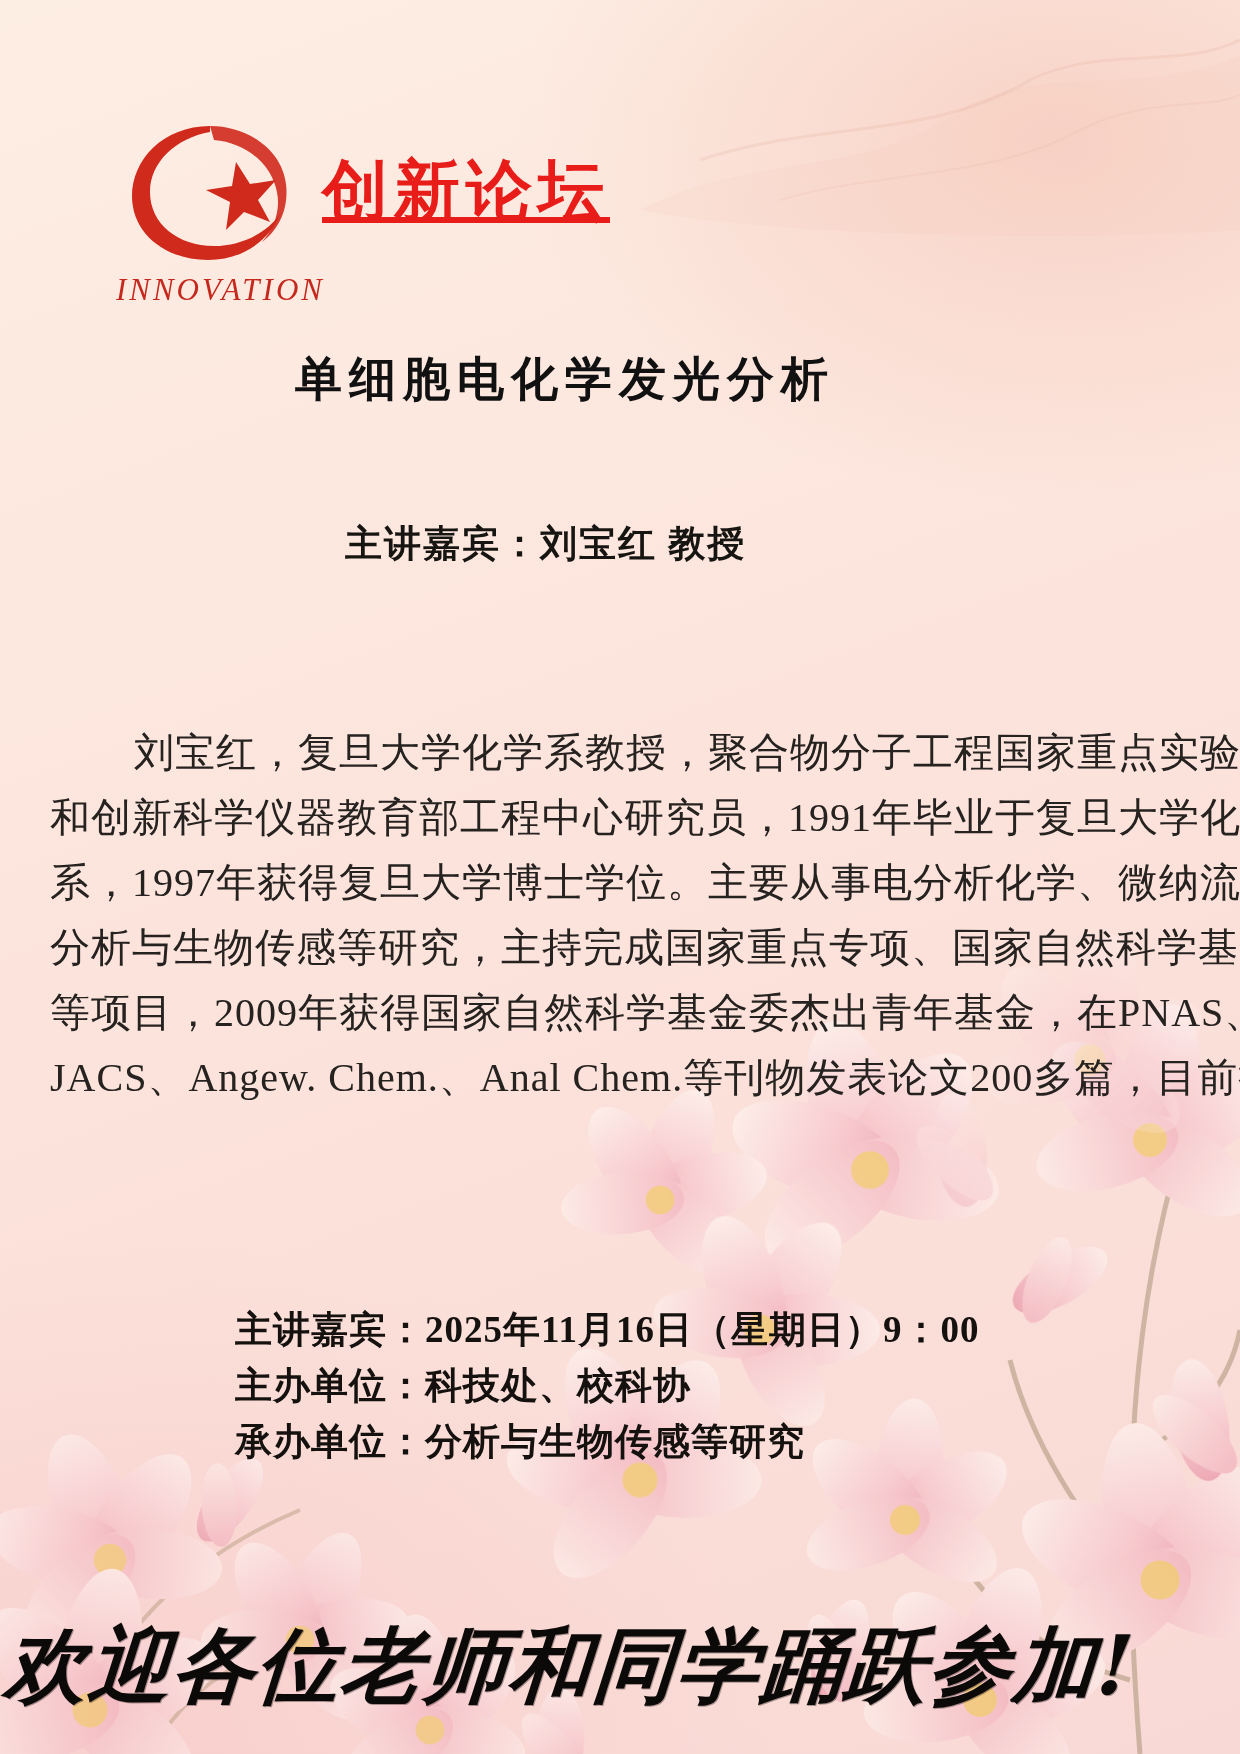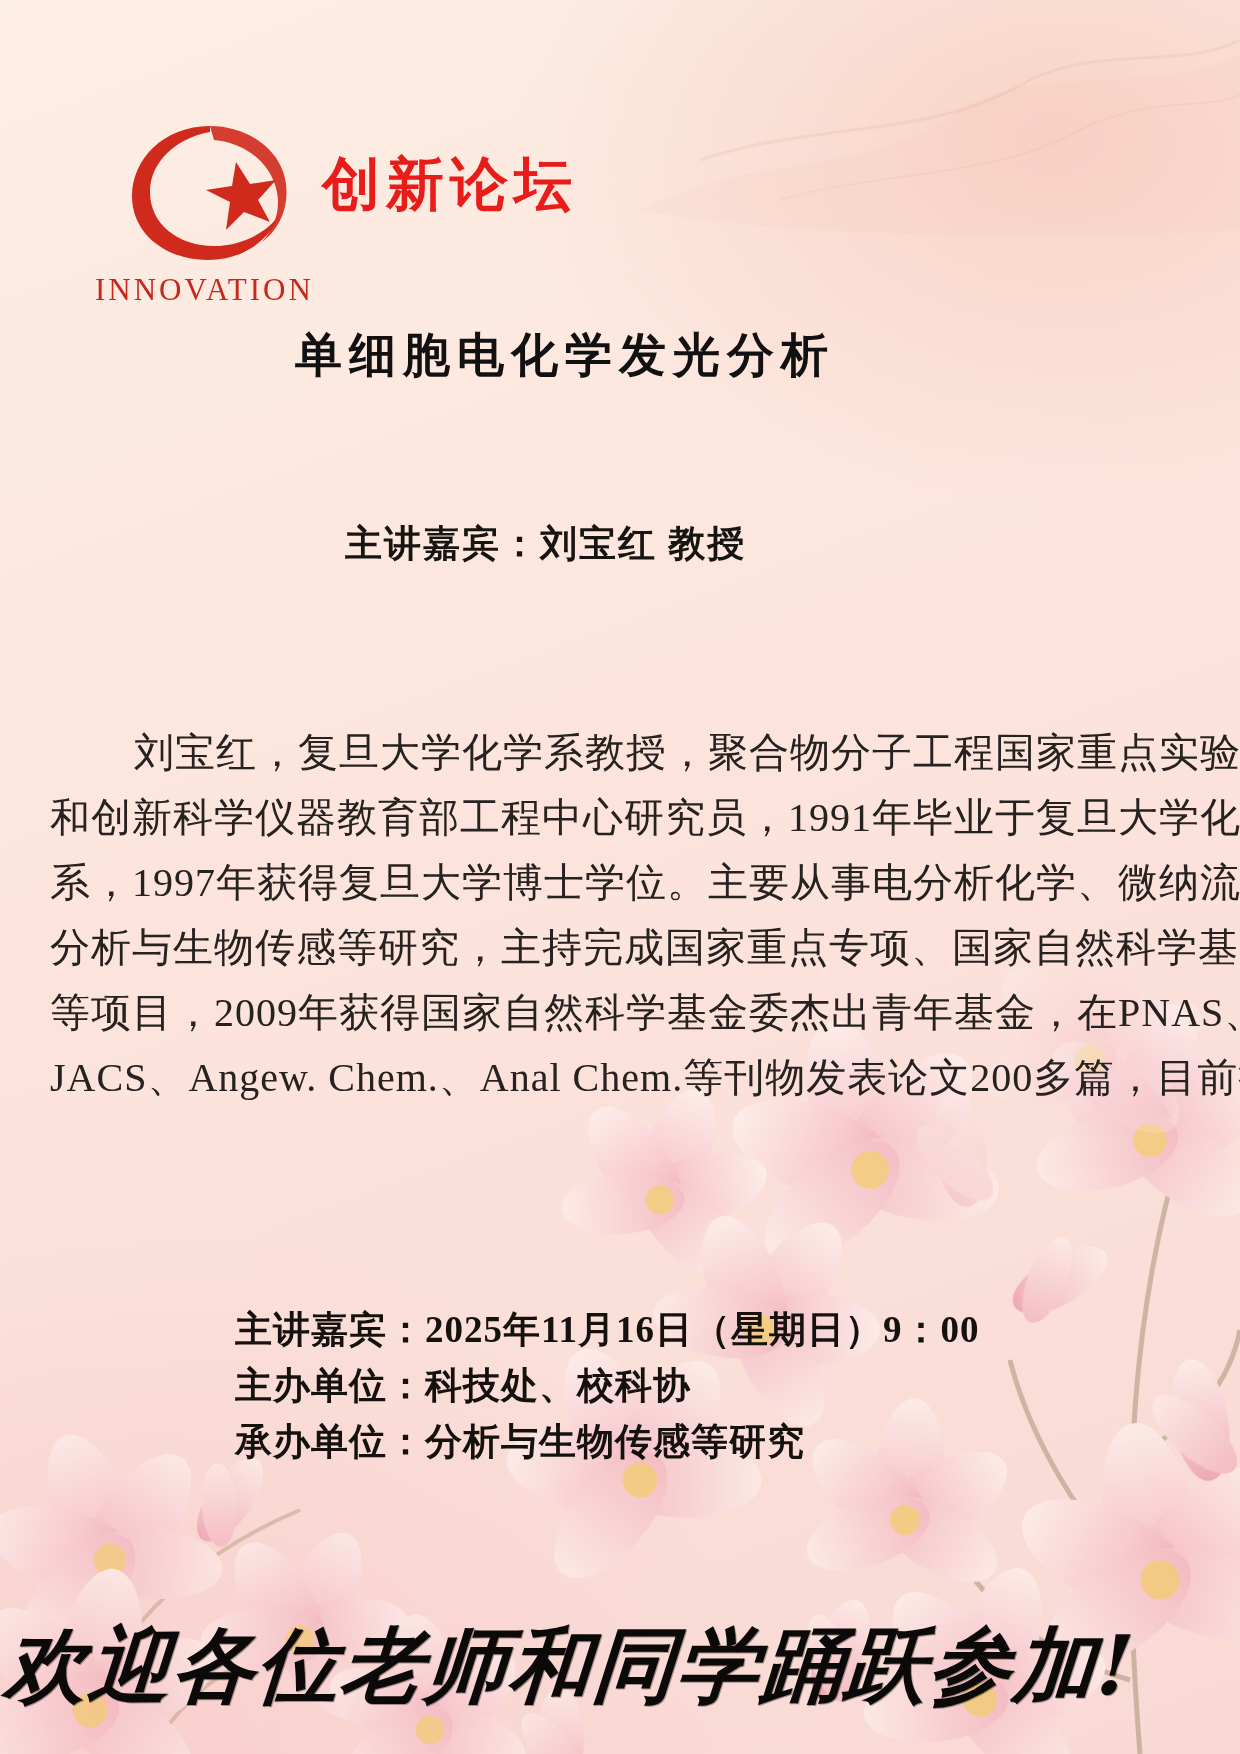--- a/index.html
+++ b/index.html
@@ -12,39 +12,40 @@
     position:absolute;inset:0;width:1240px;height:1754px;
     background:
       radial-gradient(900px 600px at 85% 8%, rgba(244,193,178,.55), rgba(244,193,178,0) 60%),
       radial-gradient(1000px 800px at 10% 100%, rgba(247,199,199,.6), rgba(247,199,199,0) 65%),
       linear-gradient(160deg,#fdeee4 0%, #fce4dc 45%, #f9d9d5 100%);
   }
   .deco{position:absolute;inset:0;pointer-events:none;}
   .content{position:absolute;inset:0;z-index:2;}
 
   
-  .logo-wrap{position:absolute;left:95px;top:118px;width:230px;text-align:left;}
+  .logo-wrap{position:absolute;left:95px;top:118px;width:230px;text-align:right;font-style:italic;}
   .logo-icon{display:block;margin:0 auto;}
   .logo-word{
     margin-top:4px;color:#c5281c;font-family:"Liberation Serif",serif;
     font-size:31px;letter-spacing:3px;font-weight:400;
   }
   .forum-title{
     position:absolute;left:322px;top:146px;
-    color:#e81d1a;font-size:58px;font-weight:900;letter-spacing:6px;
+    color:#e81d1a;font-size:66px;font-weight:900;letter-spacing:6px;
     font-family:"Liberation Sans",sans-serif;
+    text-decoration:underline;
   }
   .lecture-number{
     position:absolute;left:678px;top:180px;
     color:#e81d1a;font-size:49px;font-weight:800;letter-spacing:2px;
   }
 
   
   .lecture-title{
-    position:absolute;left:0;top:324px;width:1130px;text-align:center;
+    position:absolute;left:0;top:348px;width:1130px;text-align:center;
     color:#111;font-size:47px;font-weight:800;letter-spacing:7px;
     font-family:"Liberation Serif",serif;
   }
 
   
   .people{position:absolute;left:345px;top:516px;font-family:"Liberation Serif",serif;}
   .people .row{font-size:37px;font-weight:700;color:#171512;line-height:56px;letter-spacing:2px;}
 
   
   .bio{

